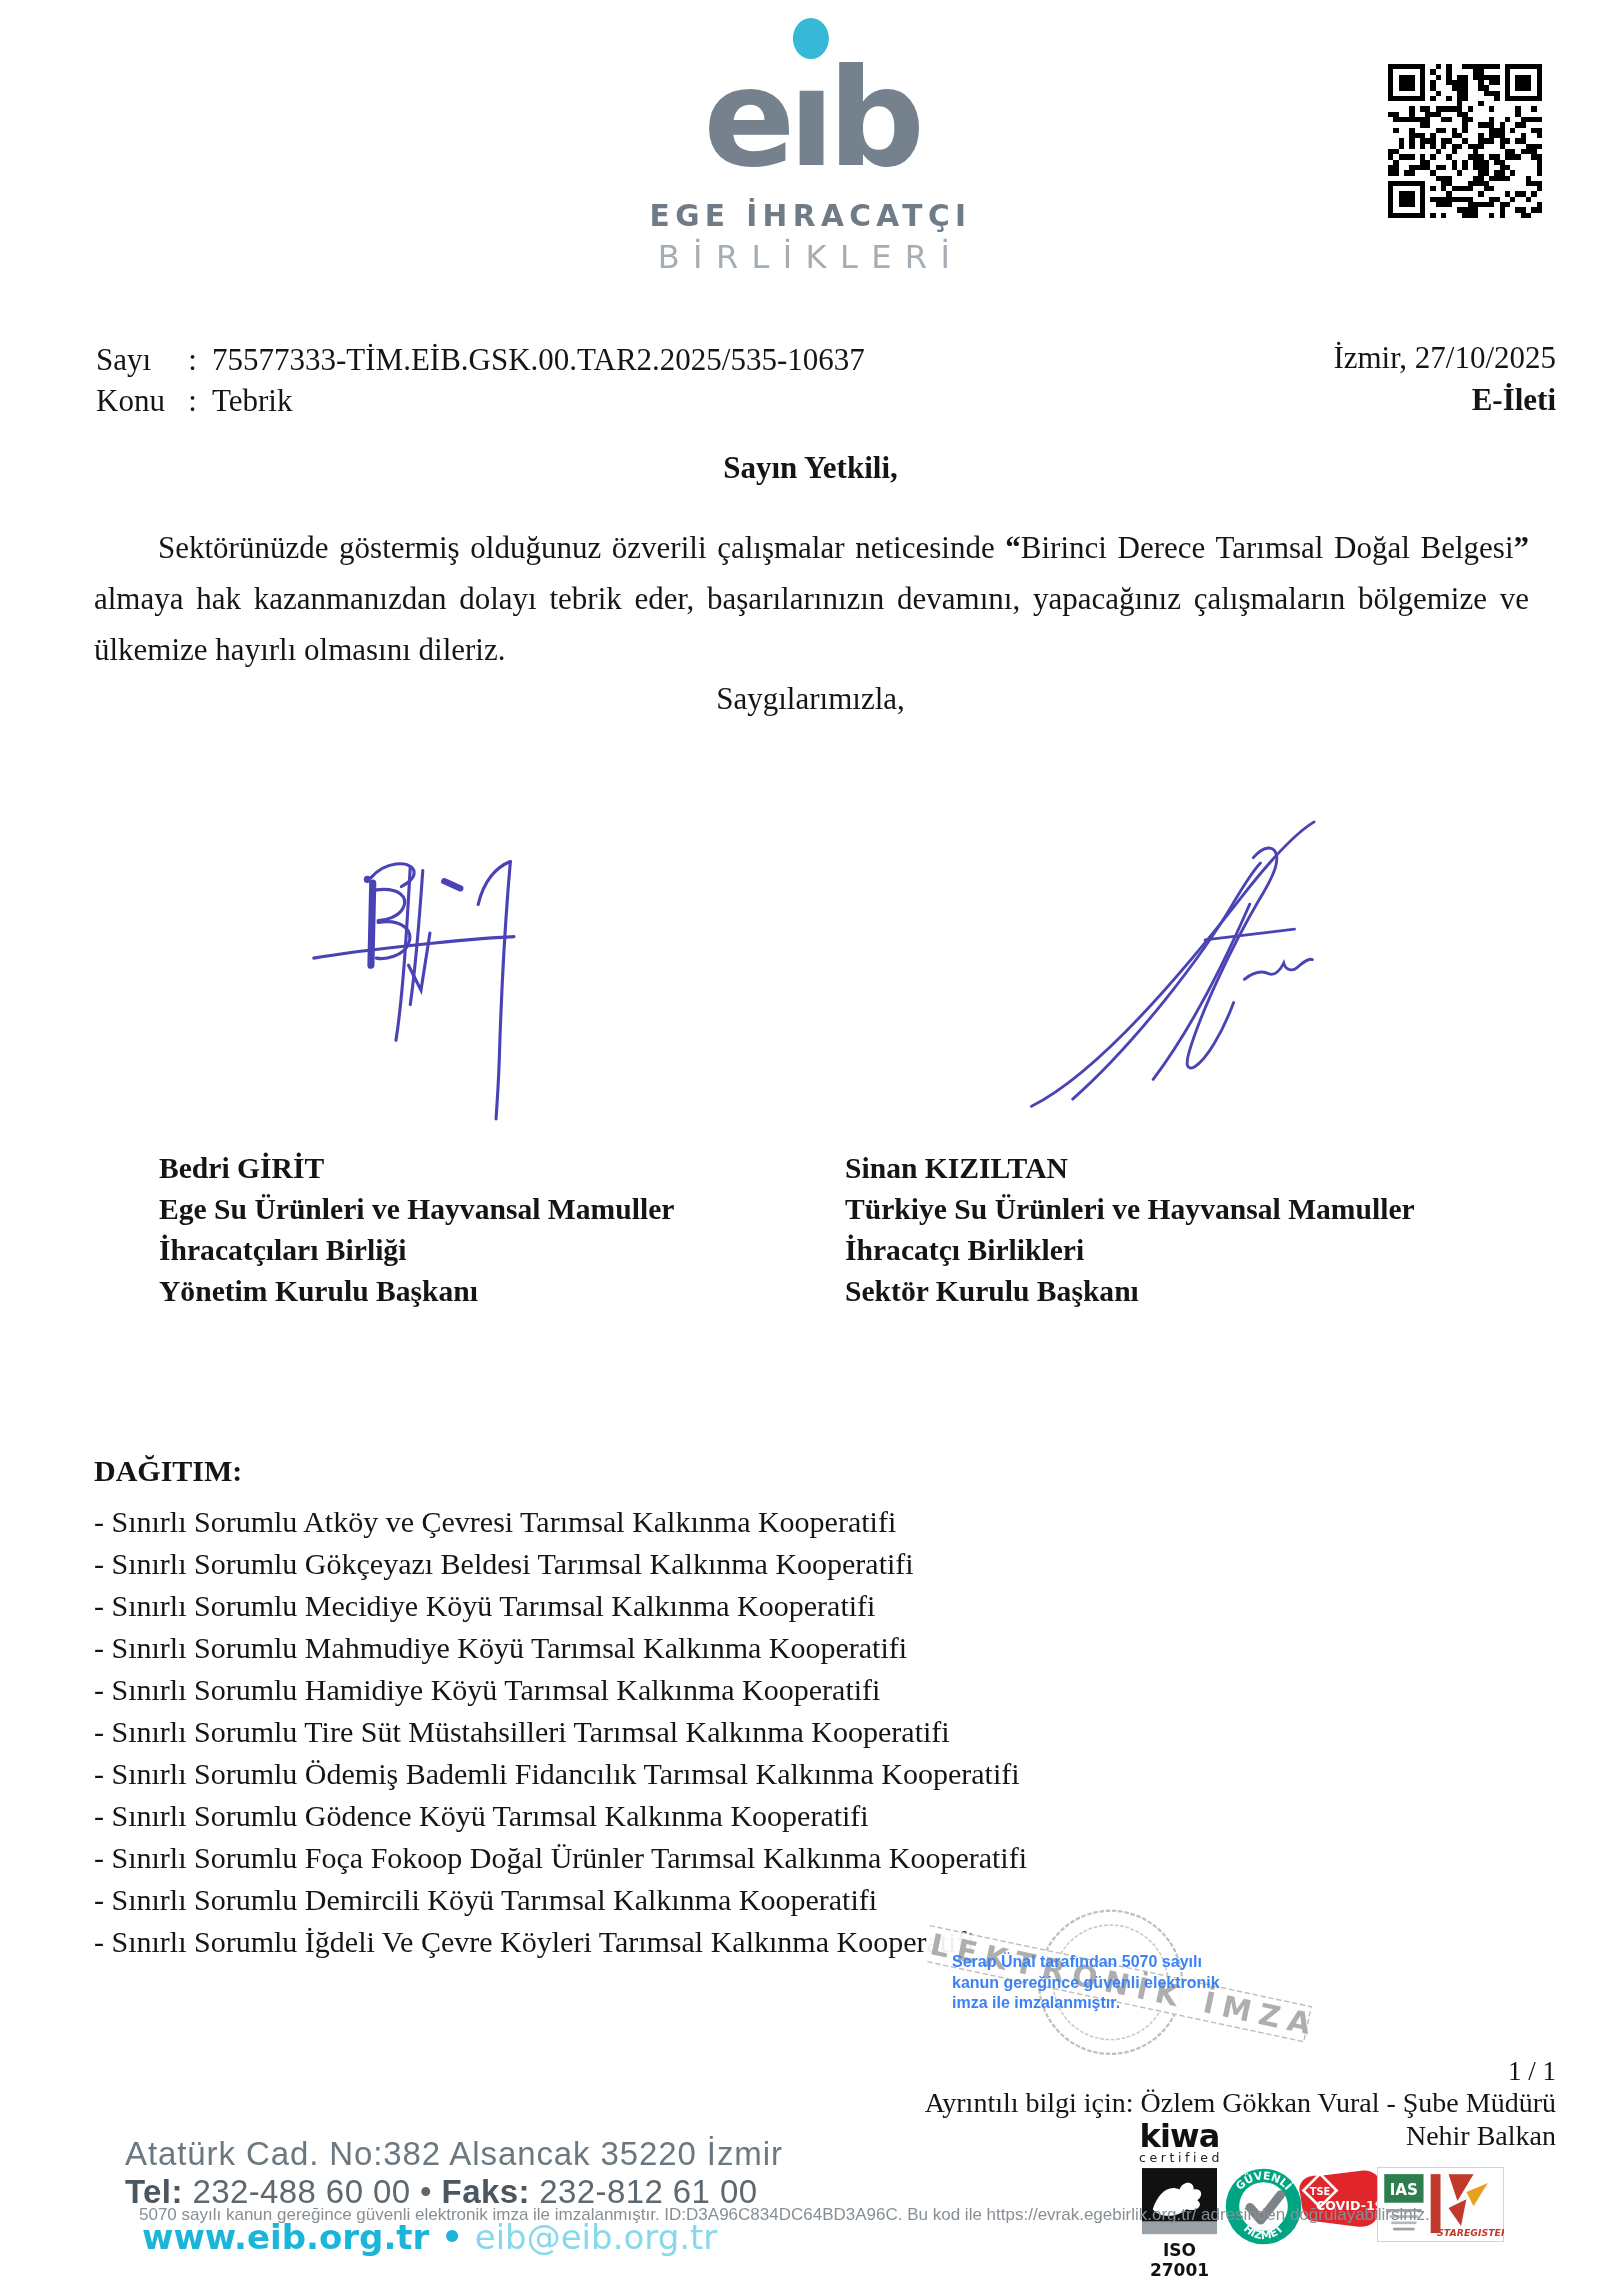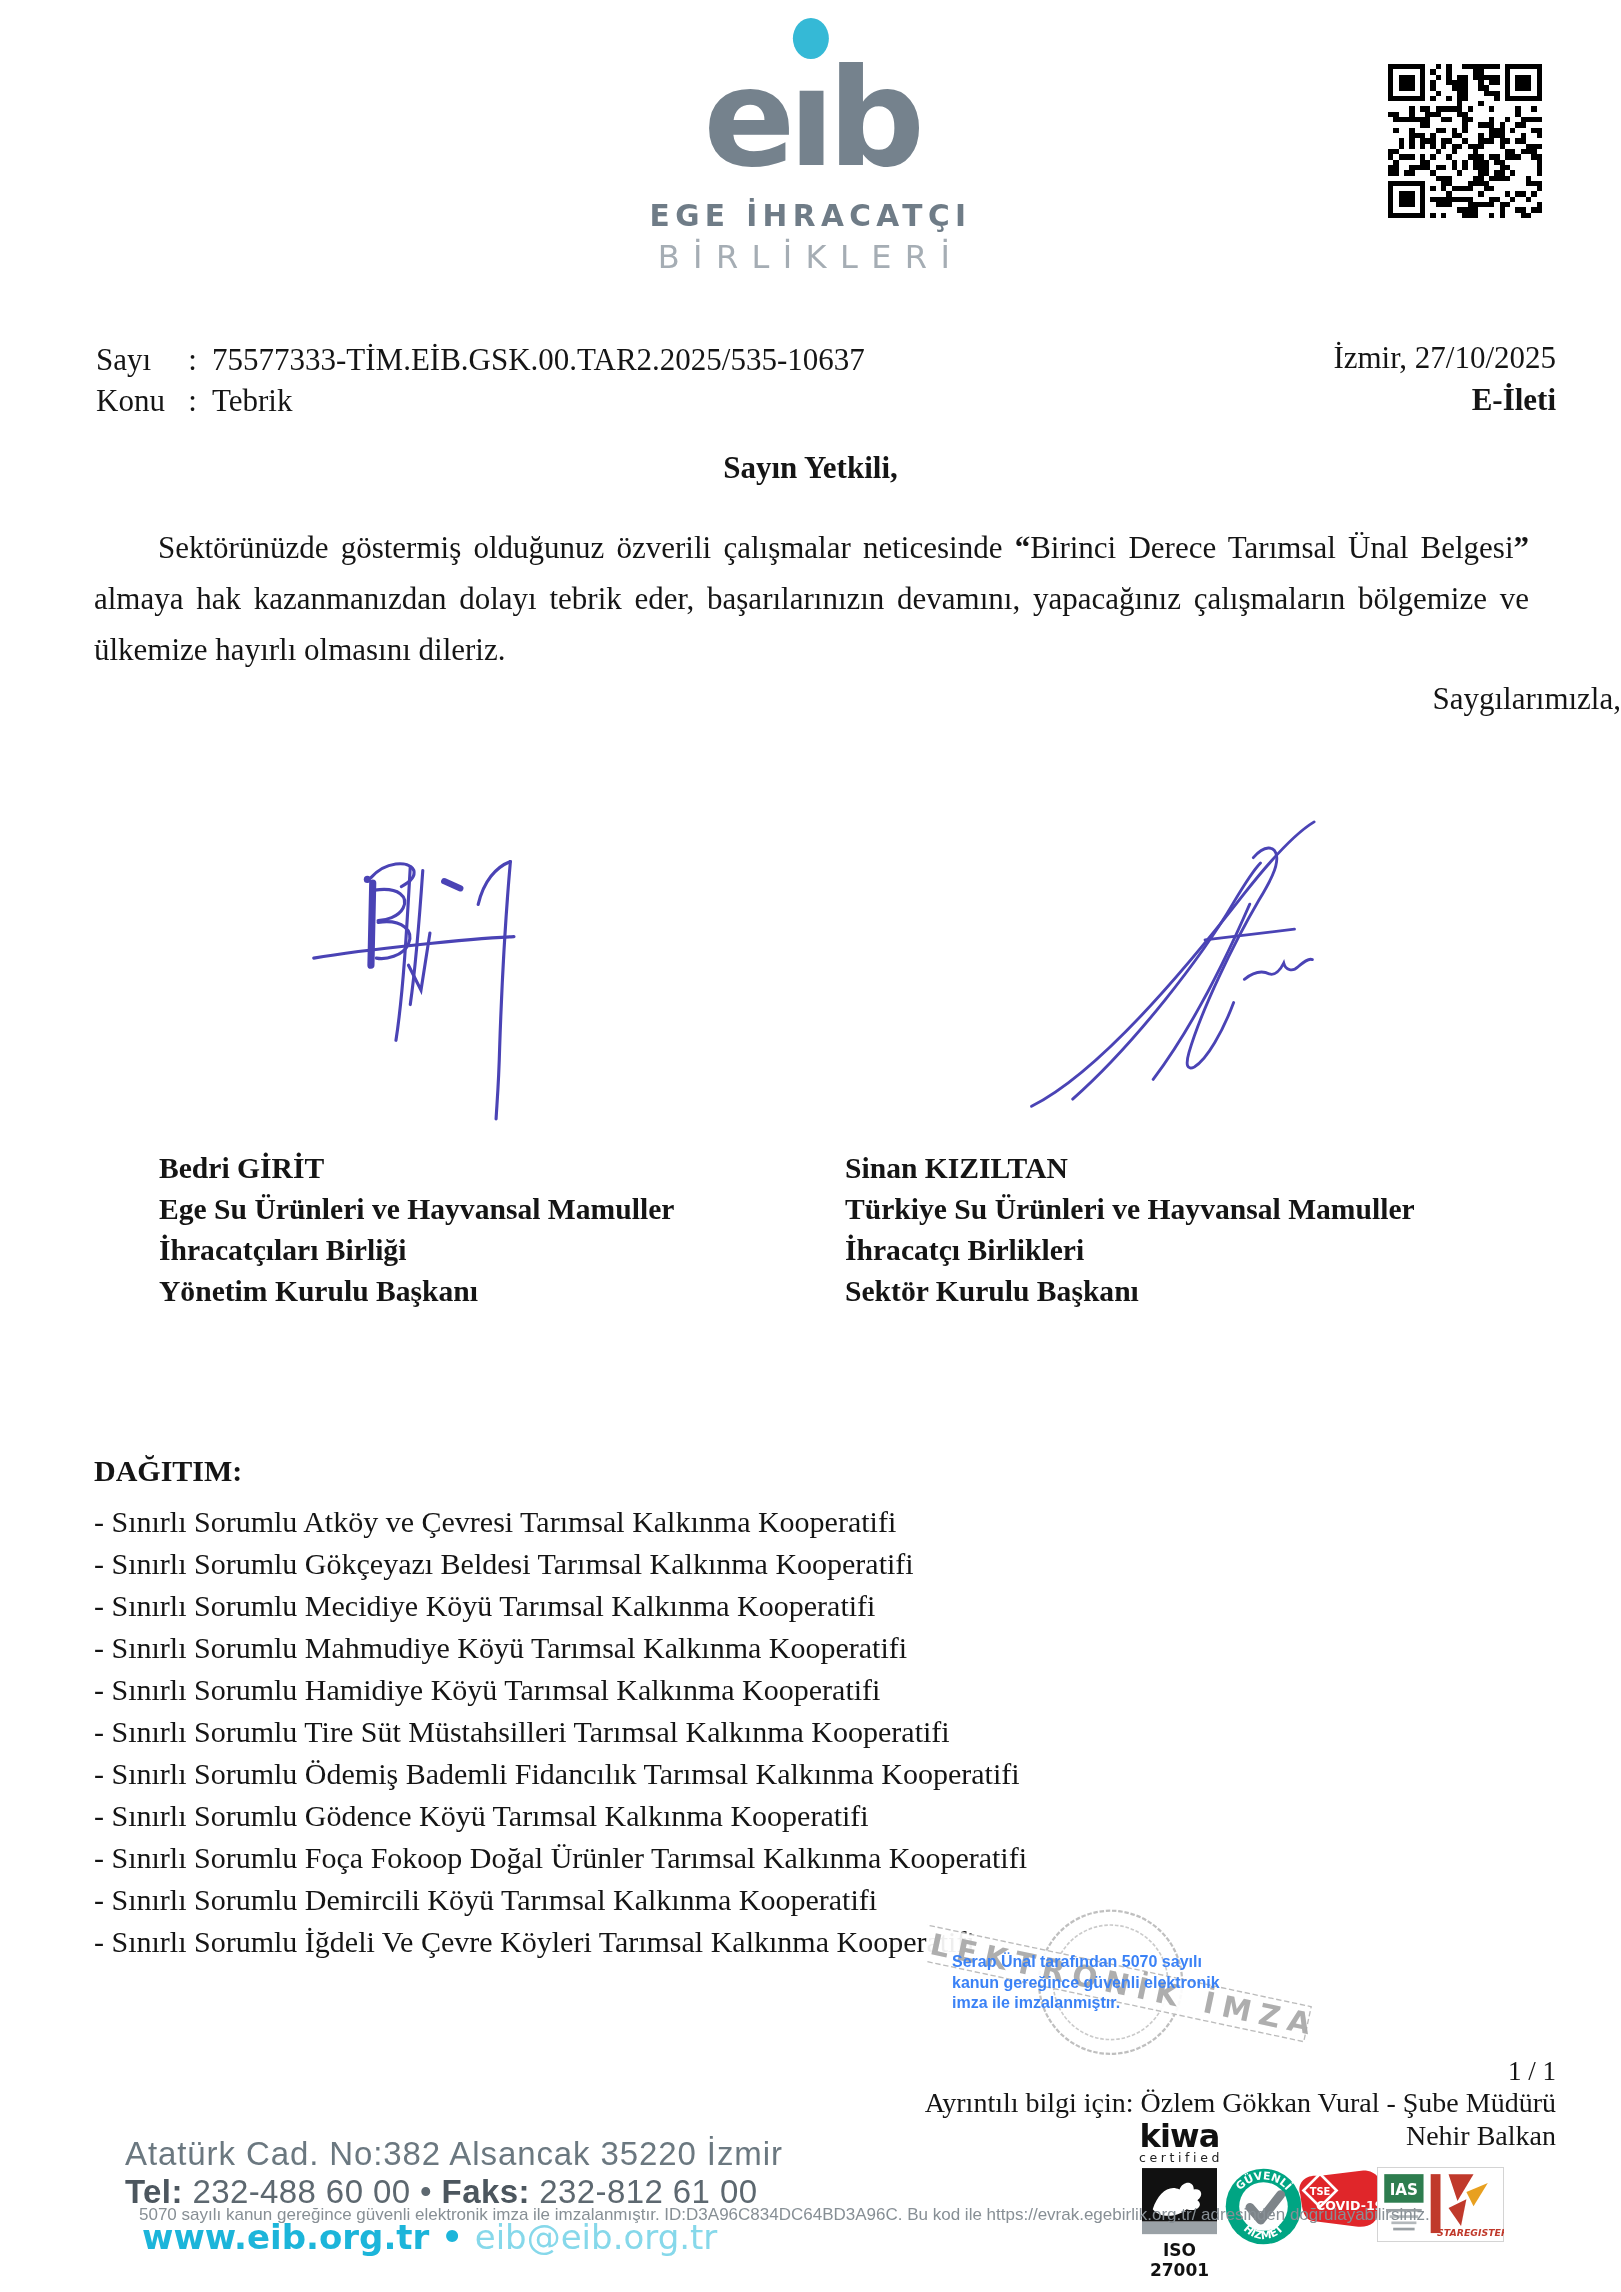--- a/index.html
+++ b/index.html
@@ -27,21 +27,21 @@
   .meta-label { width:77px; }
   .meta-colon { width:39px; text-align:center; }
   .place-date { position:absolute; top:340px; right:65px; font-size:31px; }
   .e-ileti { position:absolute; top:382px; right:65px; font-size:31px; font-weight:bold; }
   
   .salutation { position:absolute; top:450px; left:0; width:100%; text-align:center;
                 font-weight:bold; font-size:31px; }
   .letter-body { position:absolute; top:522px; left:94px; width:1435px; font-size:31px;
                  line-height:51px; text-align:justify; text-indent:64px; margin:0; }
   .q { font-weight:bold; }
-  .closing { position:absolute; top:681px; left:0; width:100%; text-align:right; font-size:31px; }
+  .closing { position:absolute; top:681px; left:0; width:100%; text-align:center; font-size:31px; }
   
   .sig { position:absolute; }
   .sig-left { left:303px; top:815px; }
   .sig-right { left:1019px; top:804px; }
   .sign-block { position:absolute; top:1148px; font-weight:bold;
                 font-size:29.6px; line-height:41px; }
   .sign-left { left:159px; width:648px; }
   .sign-right { left:845px; width:650px; }
   
   .distribution { position:absolute; left:94px; top:1454px; font-size:30px; }
@@ -404,21 +404,21 @@
     <div class="meta-row">
       <span class="meta-label">Konu</span>
       <span class="meta-colon">:</span>
       <span class="meta-value">Tebrik</span>
     </div>
   </div>
   <div class="place-date">İzmir, 27/10/2025</div>
   <div class="e-ileti">E-İleti</div>
 
   <div class="salutation">Sayın Yetkili,</div>
-  <p class="letter-body"><span>Sektörünüzde göstermiş olduğunuz özverili çalışmalar neticesinde </span><span class="q">“</span><span>Birinci Derece Tarımsal Ünal Belgesi</span><span class="q">”</span><span> almaya hak kazanmanızdan dolayı tebrik eder, başarılarınızın devamını, yapacağınız çalışmaların bölgemize ve ülkemize hayırlı olmasını dileriz.</span></p>
+  <p class="letter-body"><span>Sektörünüzde göstermiş olduğunuz özverili çalışmalar neticesinde </span><span class="q">“</span><span>Birinci Derece Tarımsal Doğal Belgesi</span><span class="q">”</span><span> almaya hak kazanmanızdan dolayı tebrik eder, başarılarınızın devamını, yapacağınız çalışmaların bölgemize ve ülkemize hayırlı olmasını dileriz.</span></p>
   <div class="closing">Saygılarımızla,</div>
 
   <svg class="sig sig-left" width="219" height="313" viewBox="0 0 245 350" fill="none" stroke="#4a43b5" stroke-width="3.5" stroke-linecap="round">
     <path d="M12,160 C70,150 190,138 236,136"></path>
     <circle cx="72" cy="72" r="4" fill="#4a43b5" stroke="none"></circle>
     <path d="M76,70 C92,52 118,50 124,62 C126,70 118,76 110,80"></path>
     <path d="M78,76 L76,168" stroke-width="8"></path>
     <path d="M80,84 C108,80 118,92 112,104 C107,114 92,118 84,118"></path>
     <path d="M84,120 C112,116 124,130 118,144 C112,158 92,162 82,160"></path>
     <path d="M120,58 C116,130 112,200 104,252"></path>

